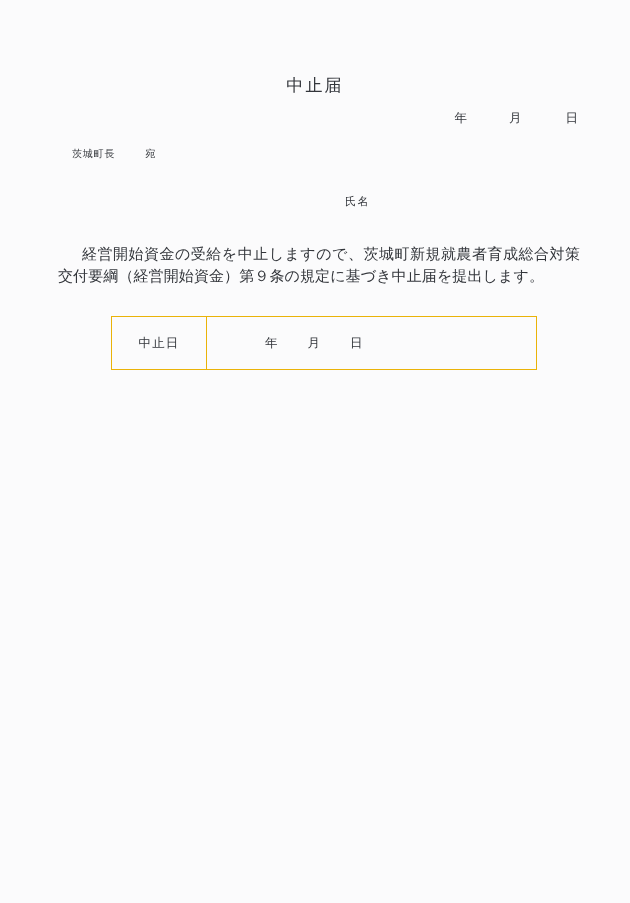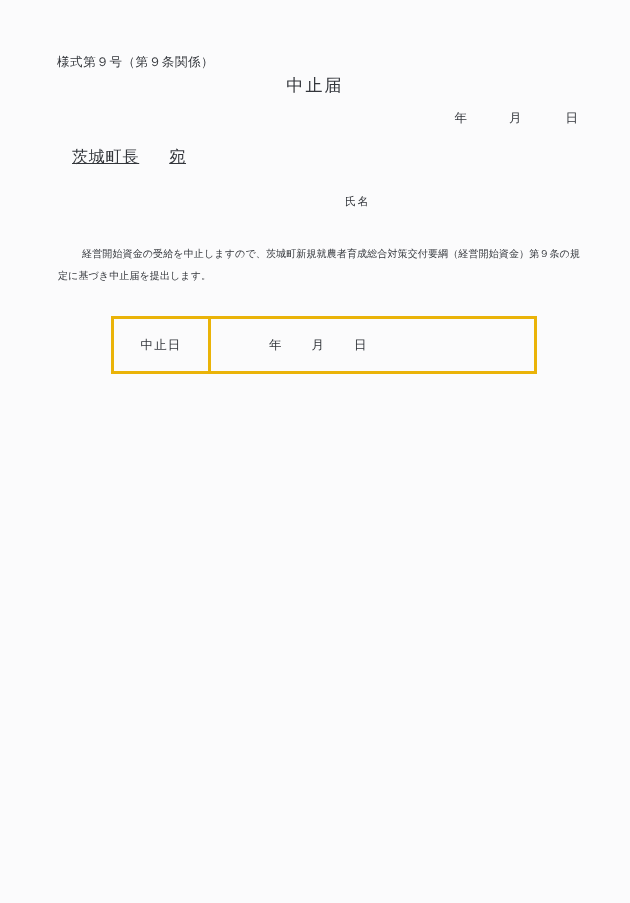--- a/index.html
+++ b/index.html
@@ -55,62 +55,61 @@
   }
   .date-line .seg { display: inline-block; }
   .date-line .gap-a { display: inline-block; width: 42px; }
   .date-line .gap-b { display: inline-block; width: 44px; }
 
   
   .addressee {
     position: absolute;
     left: 72px;
     top: 147px;
-    font-size: 16px;
+    font-size: 10px;
     letter-spacing: 0.8px;
     white-space: nowrap;
-    text-decoration: underline;
   }
   .addressee .gap { display: inline-block; width: 30px; }
 
   
   .name-field {
     position: absolute;
     left: 345px;
     top: 194px;
     font-size: 11px;
     letter-spacing: 1.4px;
     white-space: nowrap;
   }
 
   
   .body-paragraph {
     position: absolute;
     left: 58px;
     top: 243px;
     width: 522px;
-    font-size: 10px;
+    font-size: 15px;
     line-height: 22px;
     text-align: justify;
     text-justify: inter-ideograph;
     text-indent: 24px;
     letter-spacing: 0.1px;
   }
 
   
   .form-table {
     position: absolute;
     left: 111px;
     top: 316px;
     width: 426px;
     border-collapse: collapse;
     table-layout: fixed;
   }
   .form-table td {
-    border: 3px solid #eab308;
+    border: 1px solid #eab308;
     font-size: 12.5px;
     vertical-align: middle;
     padding: 0;
   }
   .col-label { width: 94px; }
   .cell-label {
     text-align: center;
     letter-spacing: 1.2px;
   }
   .row-date .cell-label,
@@ -129,21 +128,20 @@
   .date-inline .gap-a { display: inline-block; width: 30px; }
   .date-inline .gap-b { display: inline-block; width: 30px; }
 
   .cell-blank { }
 </style>
 </head>
 <body>
 
 <div class="page">
 
-  <div class="form-number">様式第９号（第９条関係）</div>
 
   <div class="doc-title">中止届</div>
 
   <div class="date-line">
     <span class="seg">年</span><span class="gap-a"></span><span class="seg">月</span><span class="gap-b"></span><span class="seg">日</span>
   </div>
 
   <div class="addressee">
     <span>茨城町長</span><span class="gap"></span><span>宛</span>
   </div>

